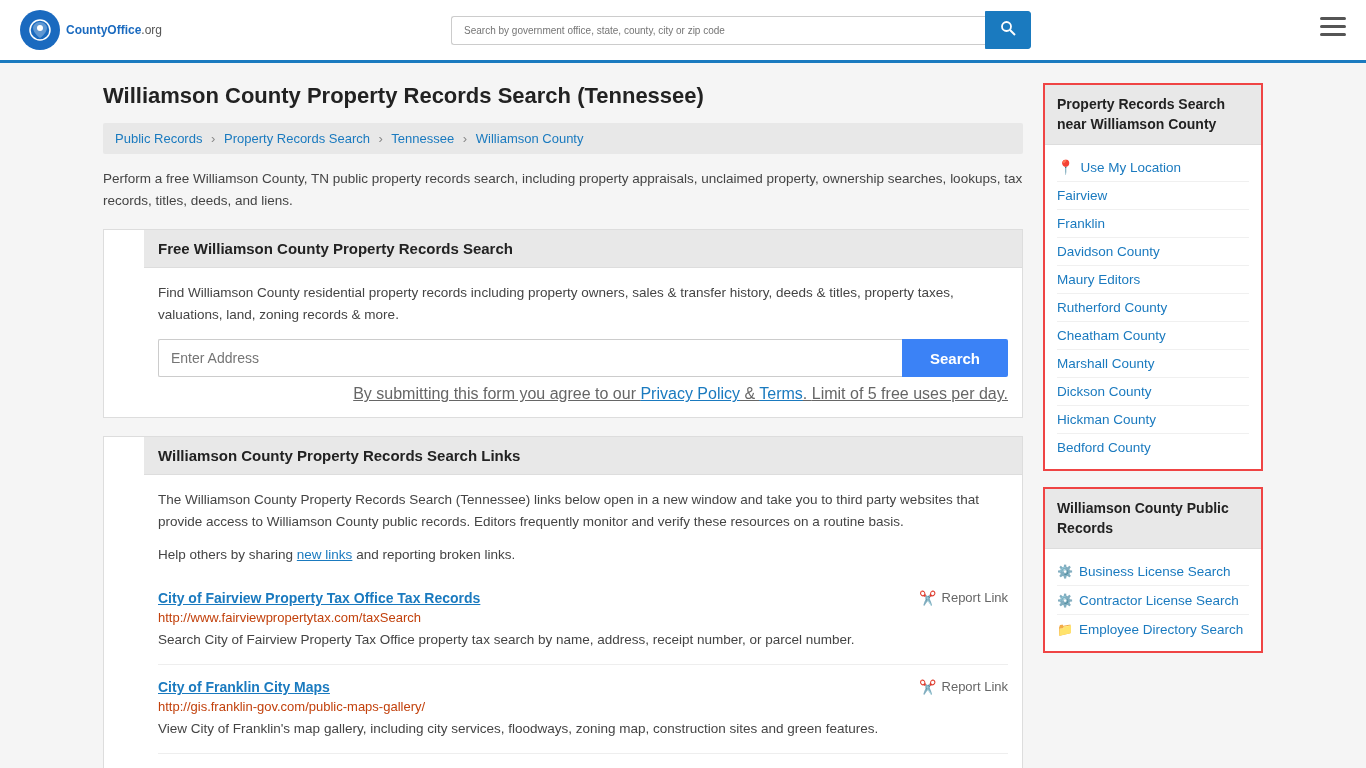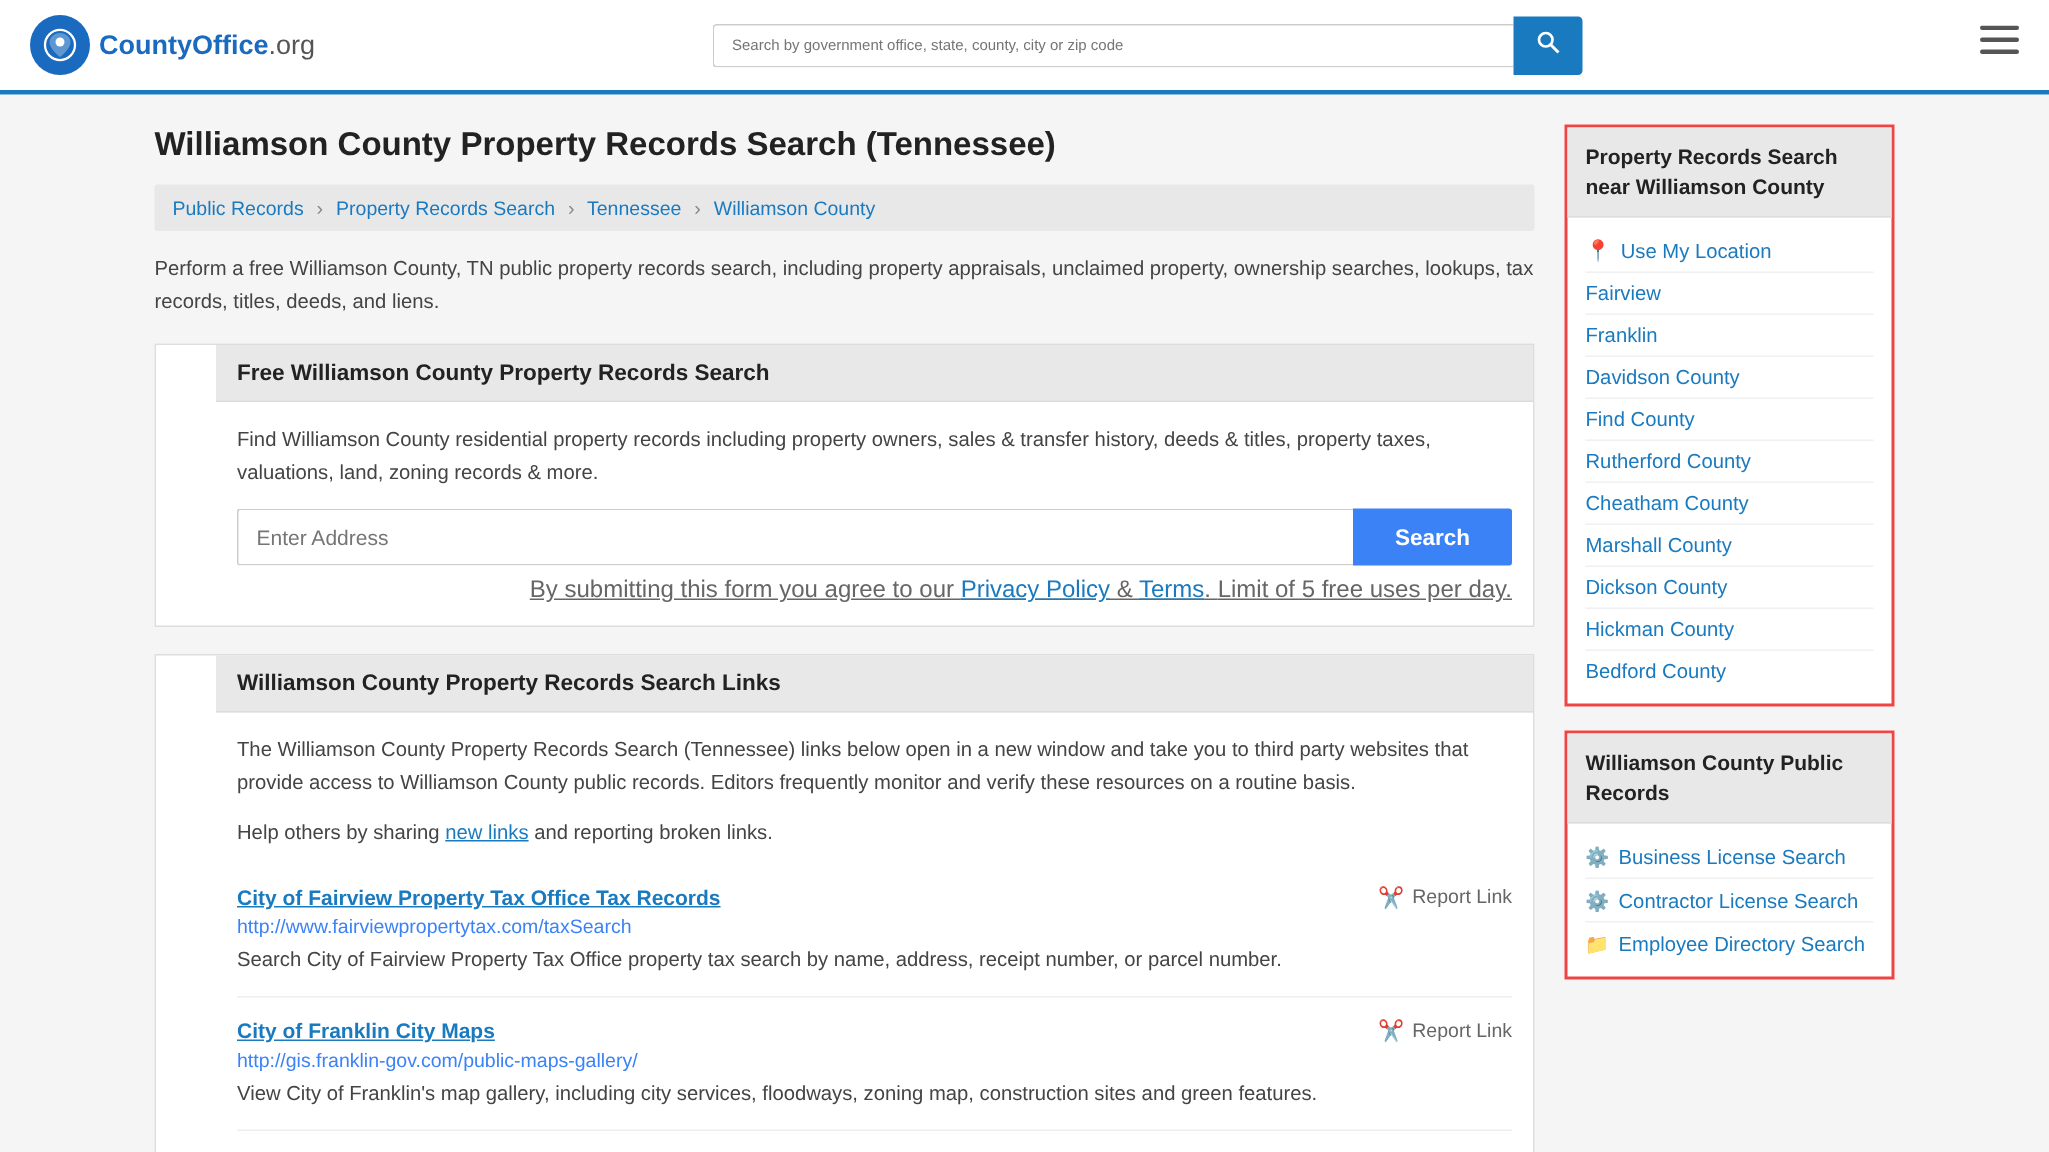--- a/index.html
+++ b/index.html
@@ -24,21 +24,21 @@
       height: 40px;
       background: #1a6abf;
       border-radius: 50%;
       display: flex;
       align-items: center;
       justify-content: center;
       color: white;
       font-size: 18px;
     }
     .logo-text {
-      font-size: 18px;
+      font-size: 12px;
       font-weight: bold;
       color: #1a6abf;
       text-align: right;
     }
     .logo-text span {
       color: #333;
       font-weight: normal;
     }
     #header-search {
       display: flex;
@@ -210,21 +210,21 @@
       gap: 5px;
       font-size: 13px;
       color: #666;
       cursor: pointer;
       white-space: nowrap;
     }
     .report-icon {
       font-size: 14px;
     }
     .link-url {
-      color: #3b82f6;
+      color: #c2410c;
       font-size: 13px;
       margin-bottom: 5px;
     }
     .link-desc {
       font-size: 13.5px;
       color: #444;
       line-height: 1.5;
     }
 
     
@@ -388,21 +388,21 @@
       <div class="sidebar-body">
 
         <a class="sidebar-link" href="#">
           <span class="location-dot">📍</span>
           <span>Use My Location</span>
         </a>
 
         <a class="sidebar-link" href="#">Fairview</a>
         <a class="sidebar-link" href="#">Franklin</a>
         <a class="sidebar-link" href="#">Davidson County</a>
-        <a class="sidebar-link" href="#">Find County</a>
+        <a class="sidebar-link" href="#">Maury Editors</a>
         <a class="sidebar-link" href="#">Rutherford County</a>
         <a class="sidebar-link" href="#">Cheatham County</a>
         <a class="sidebar-link" href="#">Marshall County</a>
         <a class="sidebar-link" href="#">Dickson County</a>
         <a class="sidebar-link" href="#">Hickman County</a>
         <a class="sidebar-link" href="#">Bedford County</a>
       </div>
     </div>
 
     <div class="sidebar-section">

